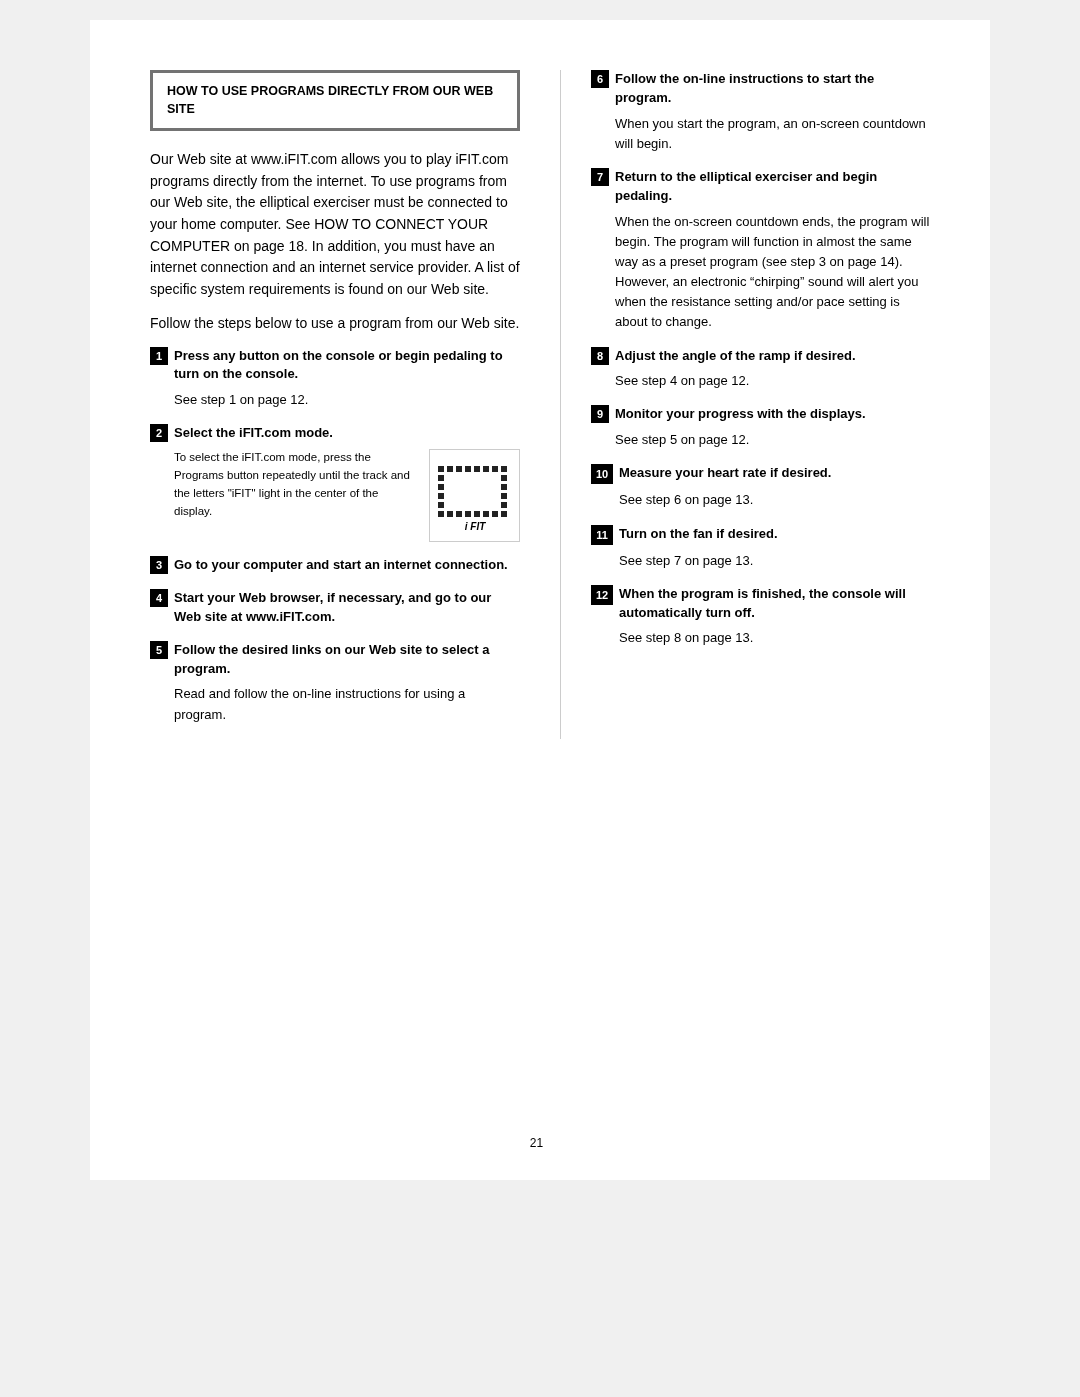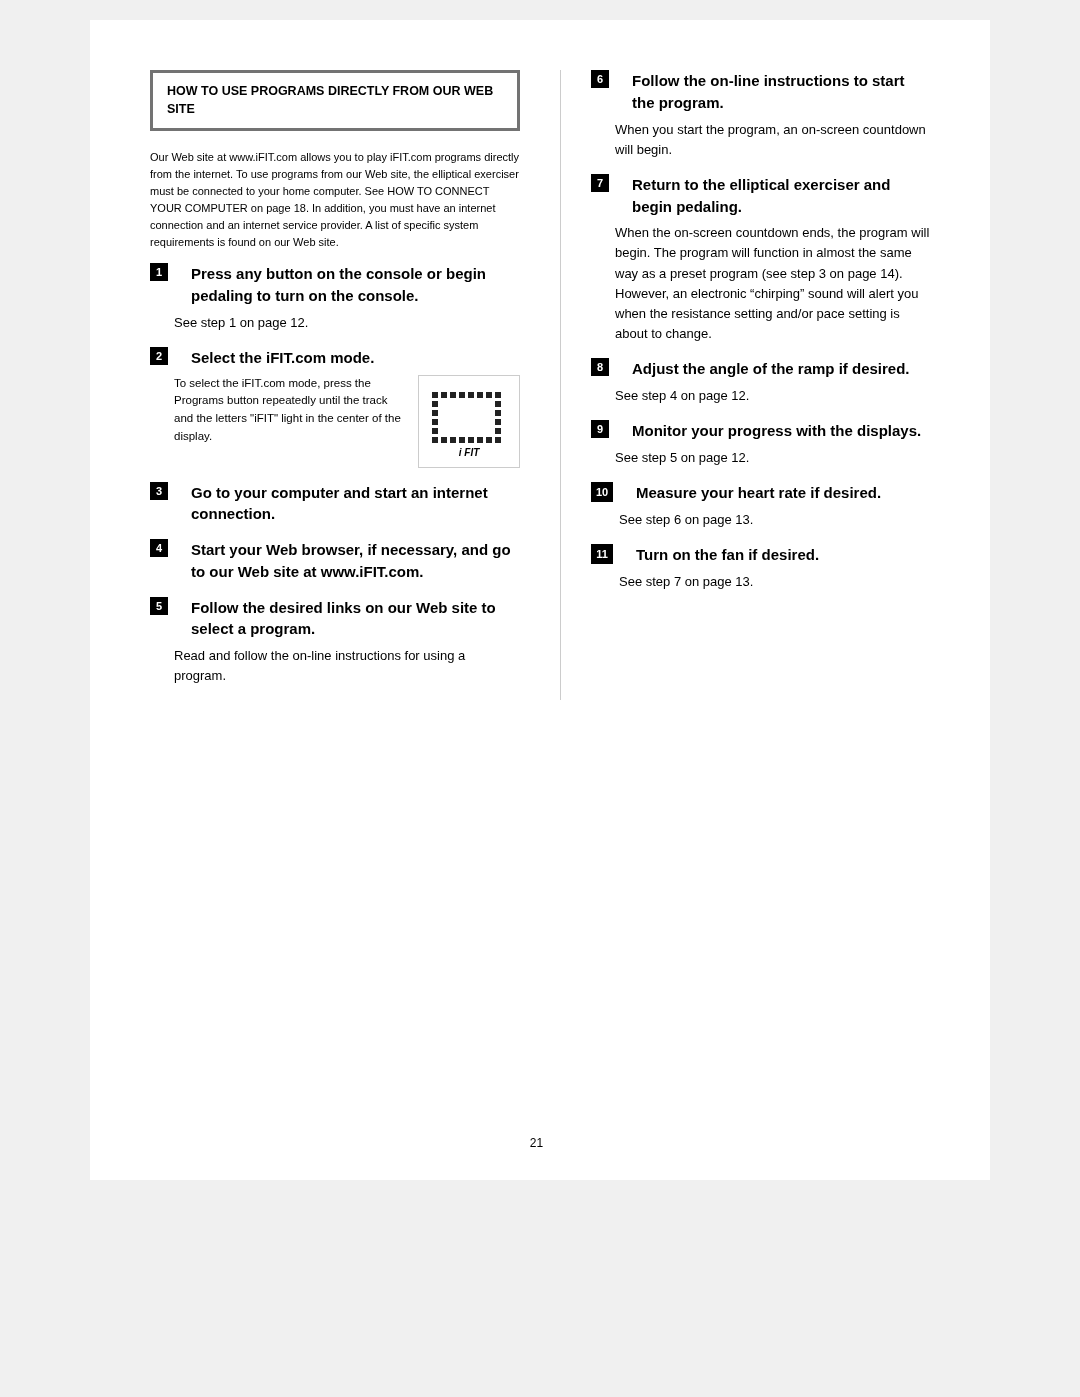--- a/index.html
+++ b/index.html
@@ -39,21 +39,21 @@
     }
 
     .header-box-title {
       font-size: 12.5px;
       font-weight: bold;
       line-height: 1.4;
       text-transform: uppercase;
     }
 
     .intro-text {
-      font-size: 11px;
+      font-size: 14px;
       line-height: 1.55;
       margin-bottom: 12px;
     }
 
     .step-block {
       margin-bottom: 14px;
     }
 
     .step-header {
       display: flex;
@@ -76,24 +76,23 @@
       margin-top: 0px;
     }
 
     .step-number.large {
       min-width: 22px;
       height: 20px;
       font-size: 11px;
     }
 
     .step-title {
-      font-size: 15px;
+      font-size: 13px;
       font-weight: bold;
       line-height: 1.45;
-      margin-left: 17px;
     }
 
     .step-body {
       font-size: 13px;
       line-height: 1.55;
       margin-top: 4px;
       padding-left: 0;
     }
 
     .step-with-image {
@@ -101,21 +100,21 @@
       gap: 12px;
       align-items: flex-start;
       margin-top: 4px;
     }
 
     .step-text-part {
       flex: 1;
     }
 
     .display-image {
-      width: 102px;
+      width: 91px;
       flex-shrink: 0;
       border: 1px solid #ccc;
       padding: 8px;
       display: flex;
       flex-direction: column;
       align-items: center;
       justify-content: center;
       background: #fff;
       min-height: 80px;
     }
@@ -141,20 +140,21 @@
 <div class="page">
   <div class="two-col">
 
     <div class="left-col">
 
       <div class="header-box">
         <div class="header-box-title">HOW TO USE PROGRAMS DIRECTLY FROM OUR WEB SITE</div>
       </div>
 
       <p class="intro-text">Our Web site at www.iFIT.com allows you to play iFIT.com programs directly from the internet. To use programs from our Web site, the elliptical exerciser must be connected to your home computer. See HOW TO CONNECT YOUR COMPUTER on page 18. In addition, you must have an internet connection and an internet service provider. A list of specific system requirements is found on our Web site.</p>
+      <p class="intro-text">Follow the steps below to use a program from our Web site.</p>
 
       <div class="step-block">
         <div class="step-header">
           <div class="step-number">1</div>
           <div class="step-title">Press any button on the console or begin pedaling to turn on the console.</div>
         </div>
         <div class="step-body" style="padding-left:24px;">See step 1 on page 12.</div>
       </div>
 
       <div class="step-block">
@@ -271,18 +271,25 @@
       </div>
 
       <div class="step-block">
         <div class="step-header">
           <div class="step-number large">11</div>
           <div class="step-title">Turn on the fan if desired.</div>
         </div>
         <div class="step-body" style="padding-left:28px;">See step 7 on page 13.</div>
       </div>
 
+      <div class="step-block">
+        <div class="step-header">
+          <div class="step-number large">12</div>
+          <div class="step-title">When the program is finished, the console will automatically turn off.</div>
+        </div>
+        <div class="step-body" style="padding-left:28px;">See step 8 on page 13.</div>
+      </div>
 
     </div>
   </div>
 
   <div class="page-number-area">21</div>
 </div>
 
 </body></html>

